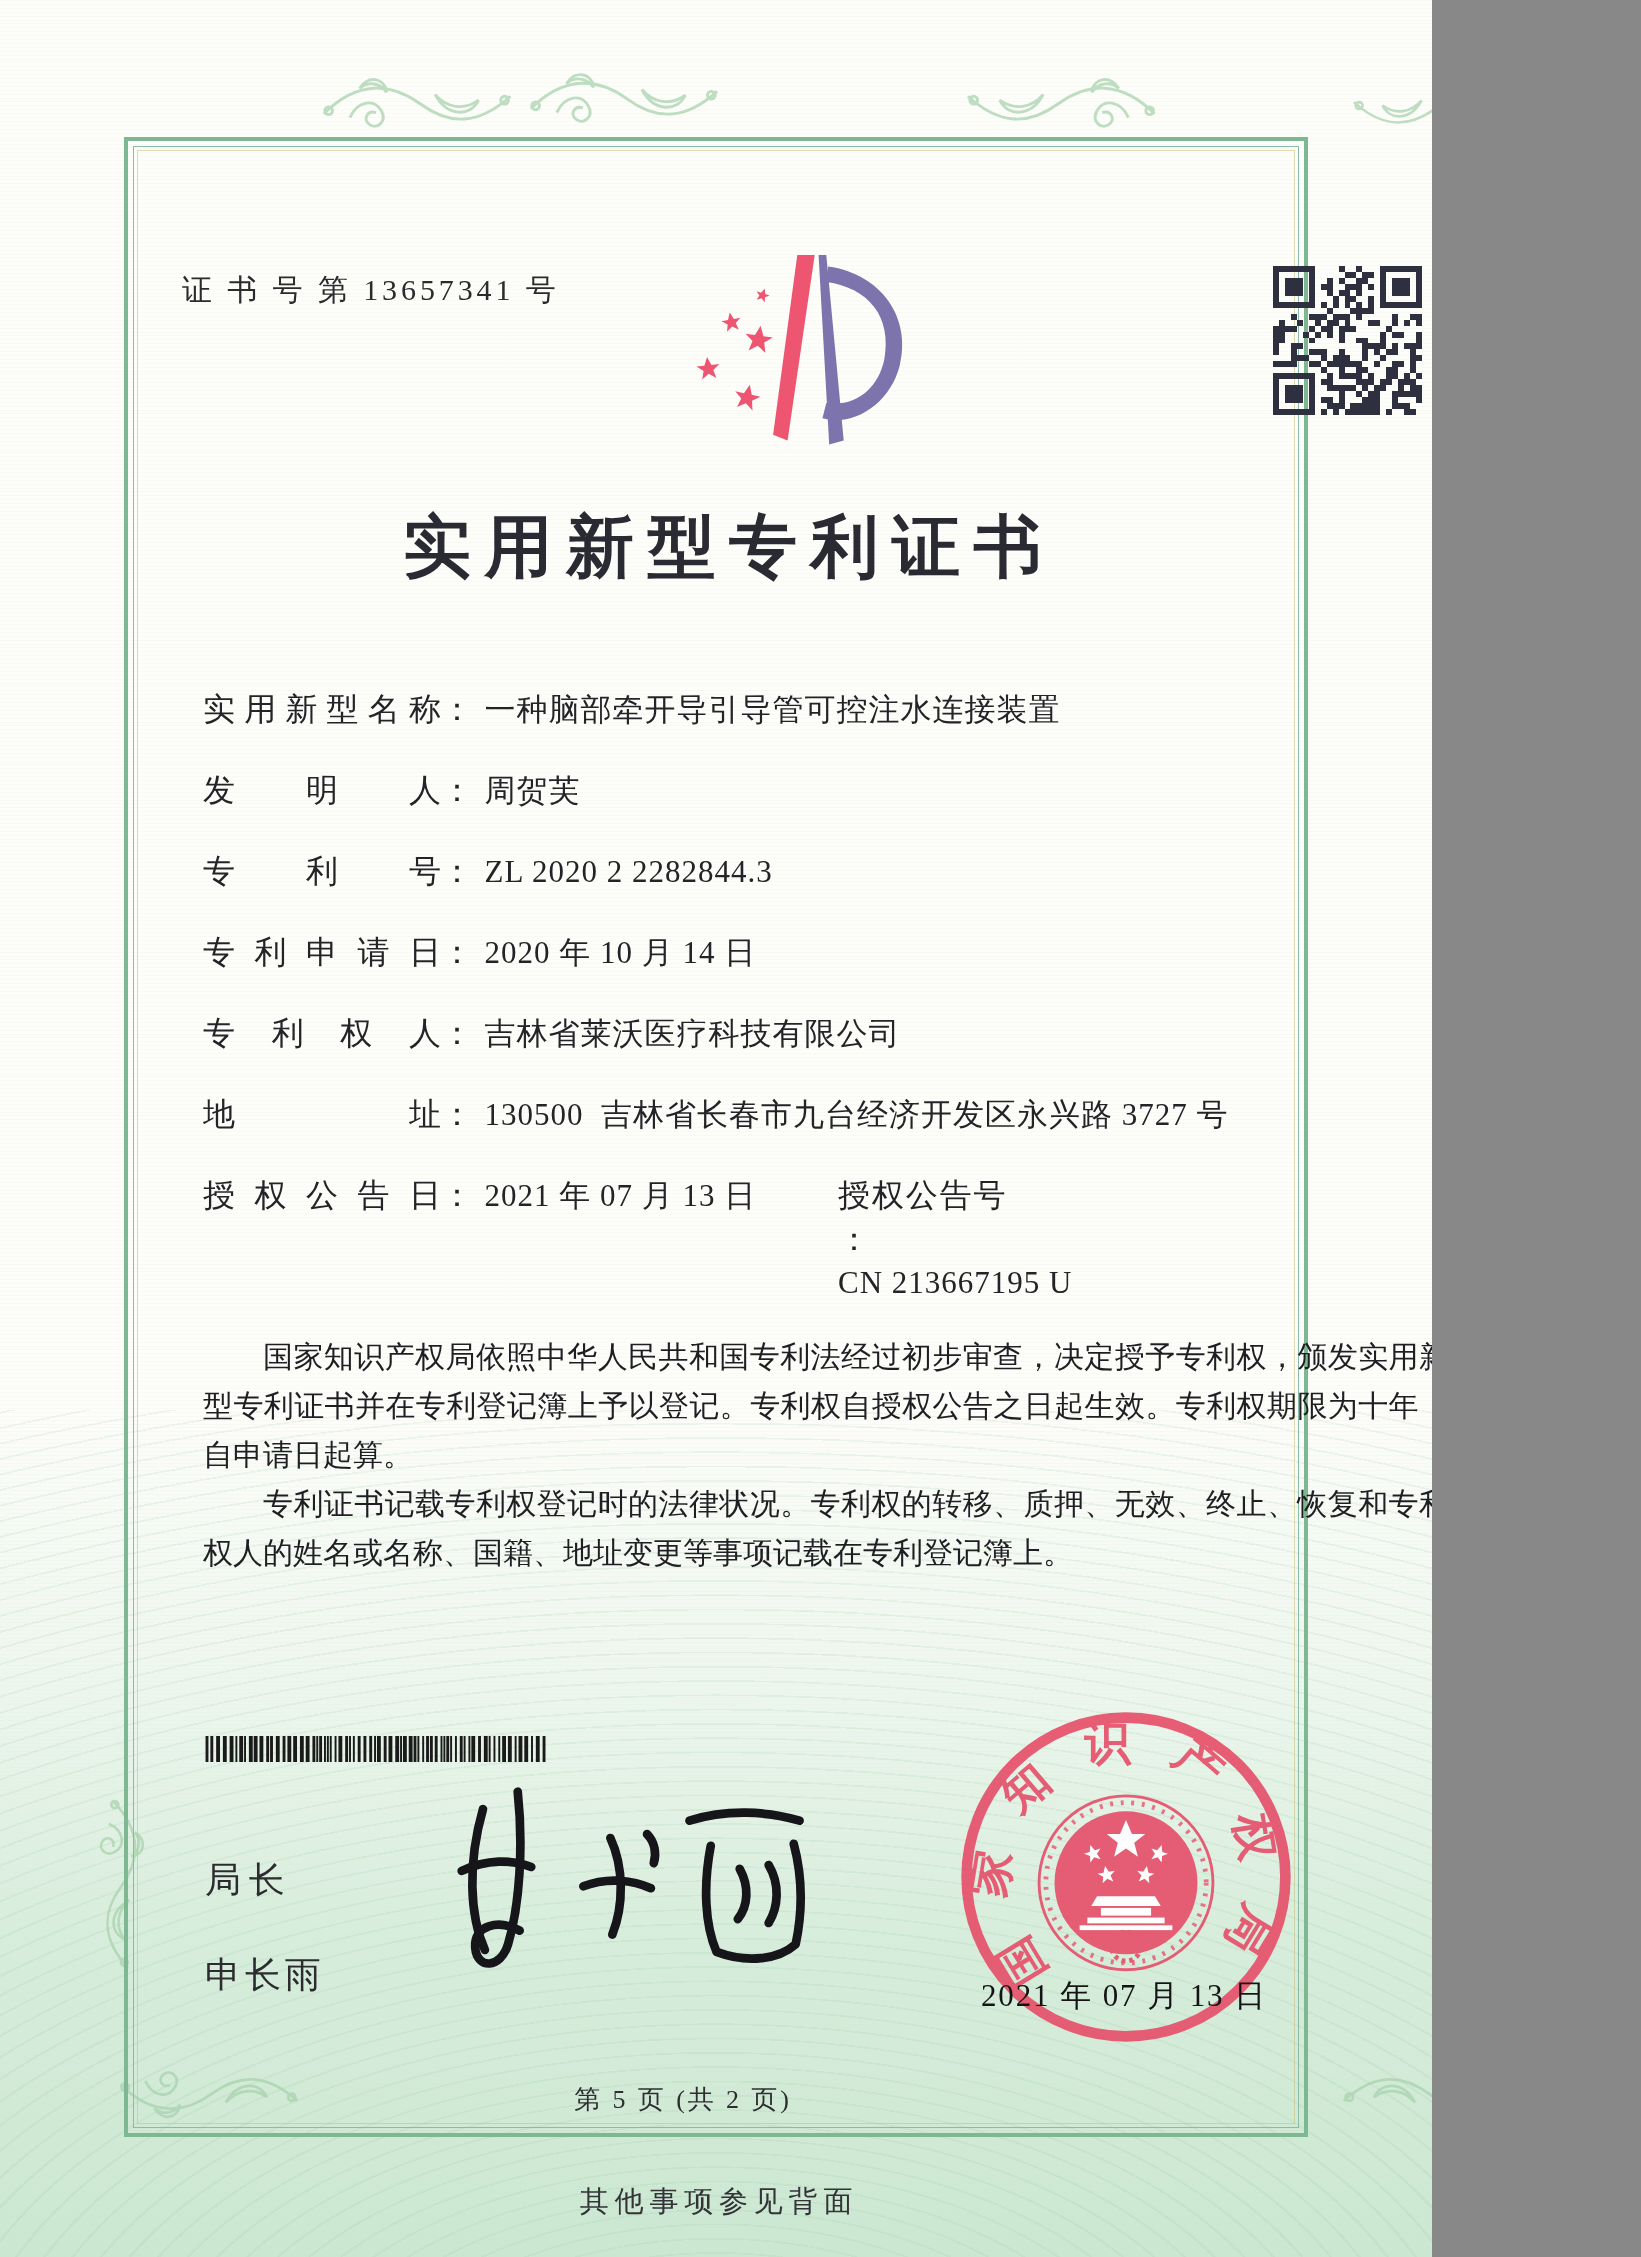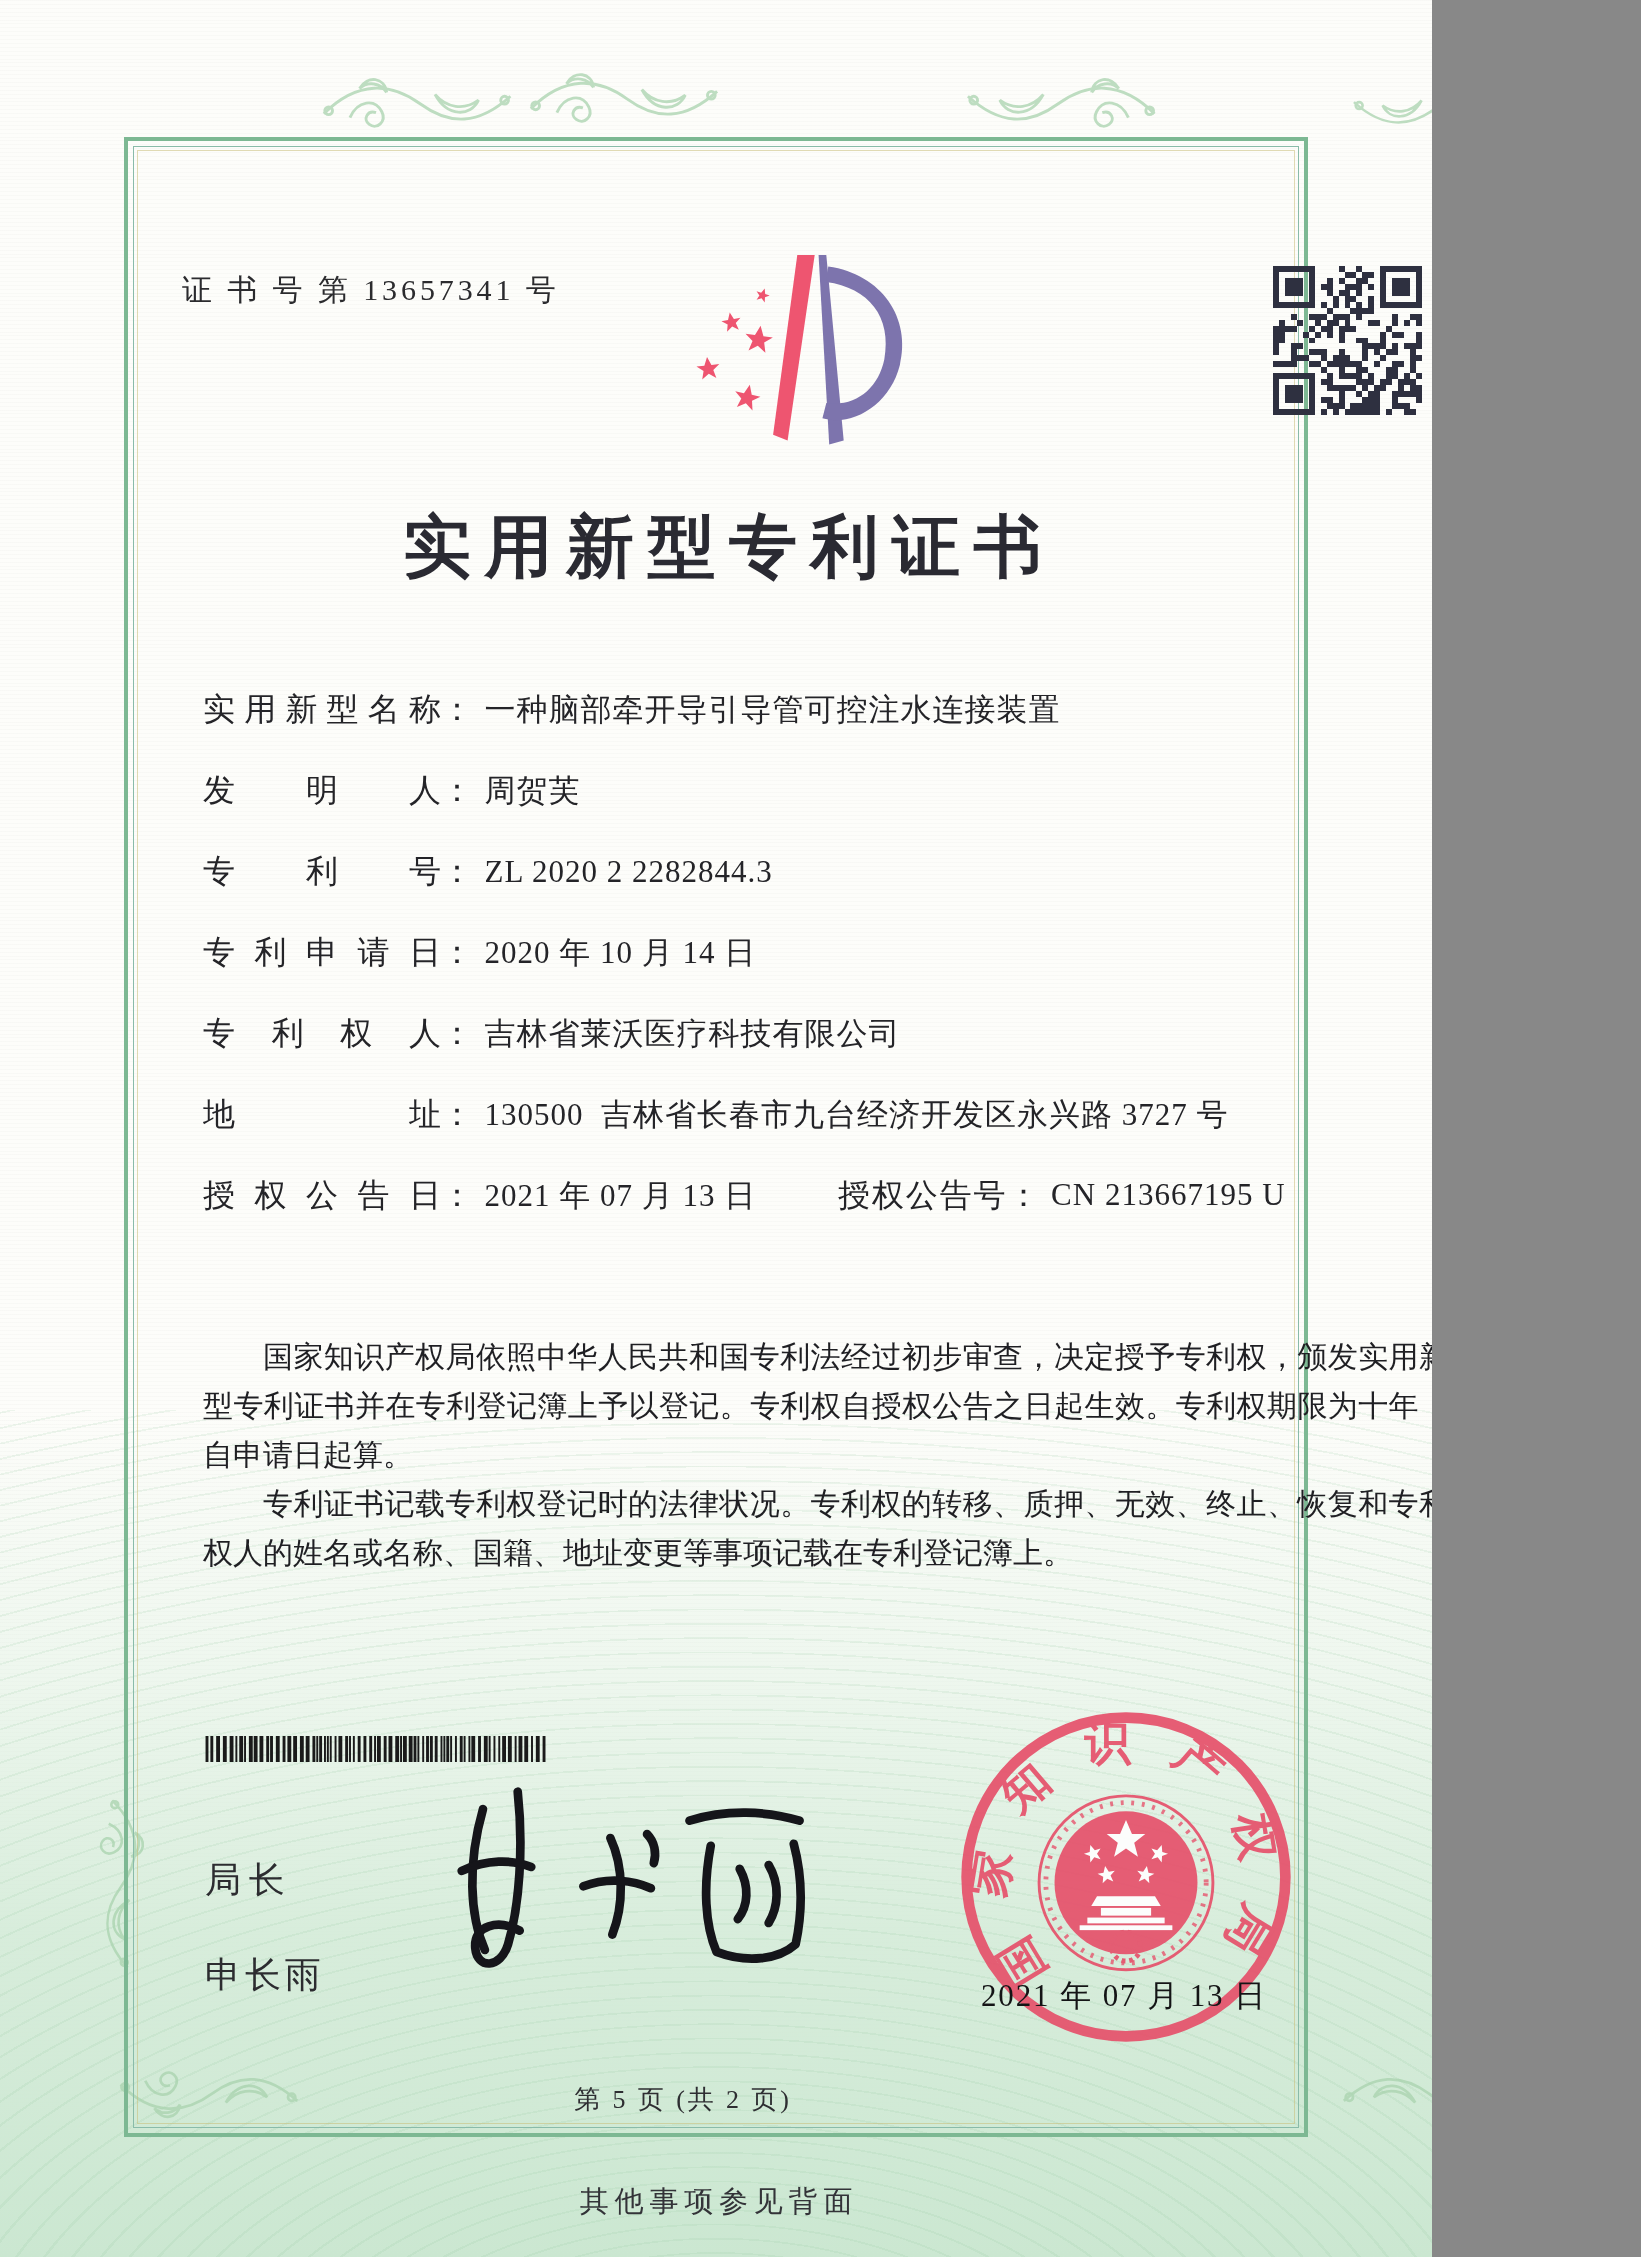--- a/index.html
+++ b/index.html
@@ -27,21 +27,21 @@
   .logo{position:absolute;left:687px;top:251px;}
   .qr{position:absolute;left:1273px;top:266px;}
   .title{position:absolute;left:729px;top:502px;transform:translateX(-50%);
     font-size:68px;font-weight:700;letter-spacing:13.5px;color:#2a2a32;white-space:nowrap;}
   .fields{position:absolute;left:203px;top:687px;width:1246px;display:flex;flex-direction:column;gap:36px;}
   .frow{display:flex;align-items:baseline;font-size:31px;color:#242428;line-height:44px;}
   .flabel{display:inline-block;width:238px;text-align:justify;text-align-last:justify;-moz-text-align-last:justify;font-size:32px;}
   .fcolon{display:inline-block;margin-right:11.6px;font-size:32px;}
   .fvalue{white-space:pre-wrap;letter-spacing:1px;}
   .gpair1{display:flex;align-items:baseline;width:635px;}
-  .gpair2{display:flex;align-items:center;}
+  .gpair2{display:flex;align-items:flex-start;flex-direction:column;}
   .glabel2{display:inline-block;font-size:32px;letter-spacing:1.9px;}
   .body-text{position:absolute;left:203px;top:1332px;width:1246px;font-size:30px;line-height:49px;color:#1f1f23;}
   .body-text p{margin:0;text-indent:2em;text-align:justify;}
   .barcode{position:absolute;left:205px;top:1736px;}
   .signer-title{position:absolute;left:205px;top:1856px;font-size:36px;letter-spacing:7.7px;color:#2c2c30;}
   .signer-name{position:absolute;left:205px;top:1931px;font-size:36px;letter-spacing:3.9px;color:#2c2c30;margin-top:20px;}
   .signature{position:absolute;left:427px;top:1778px;z-index:4;}
   .seal{position:absolute;left:956px;top:1707px;z-index:4;opacity:.92;}
   .seal-date{position:absolute;left:1124px;top:1975px;transform:translateX(-50%);z-index:5;
     font-size:31px;color:#141416;letter-spacing:1.9px;white-space:pre-wrap;}

